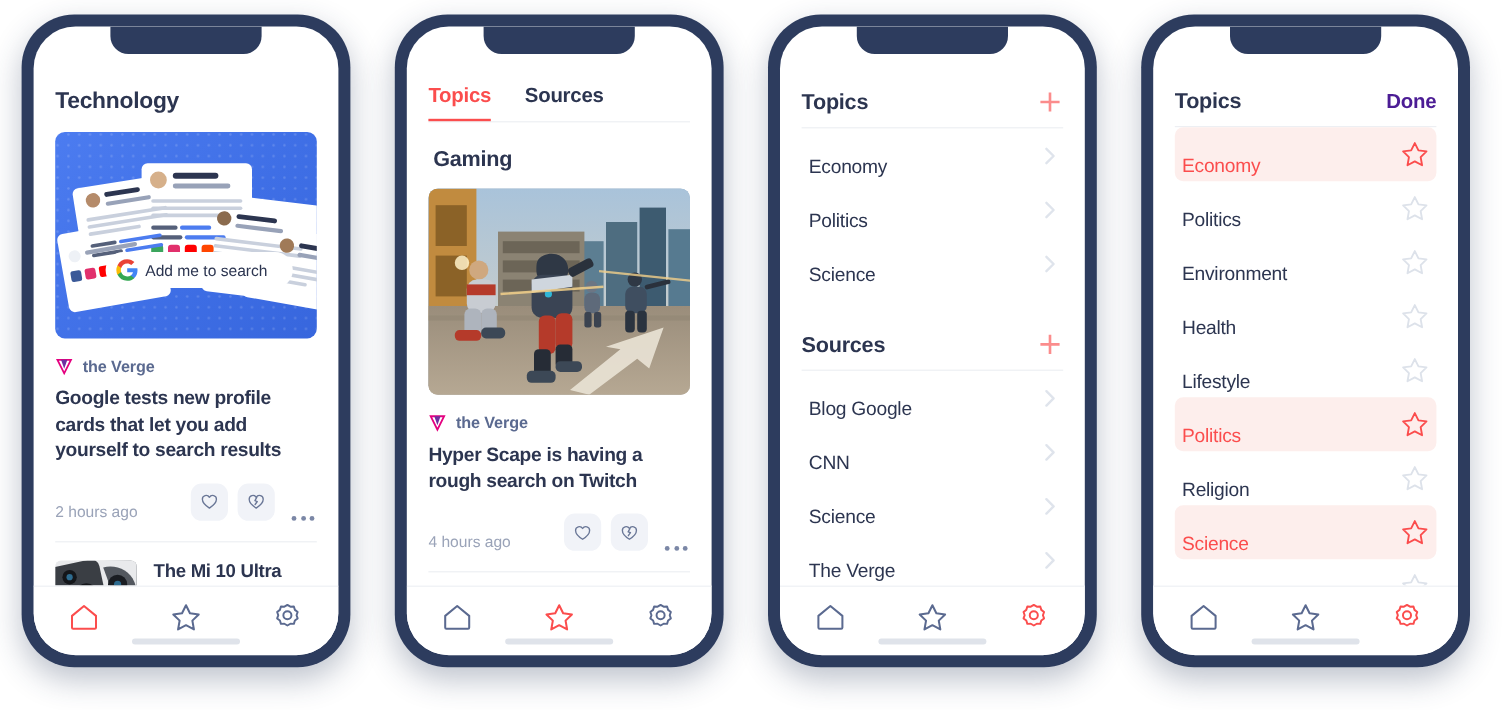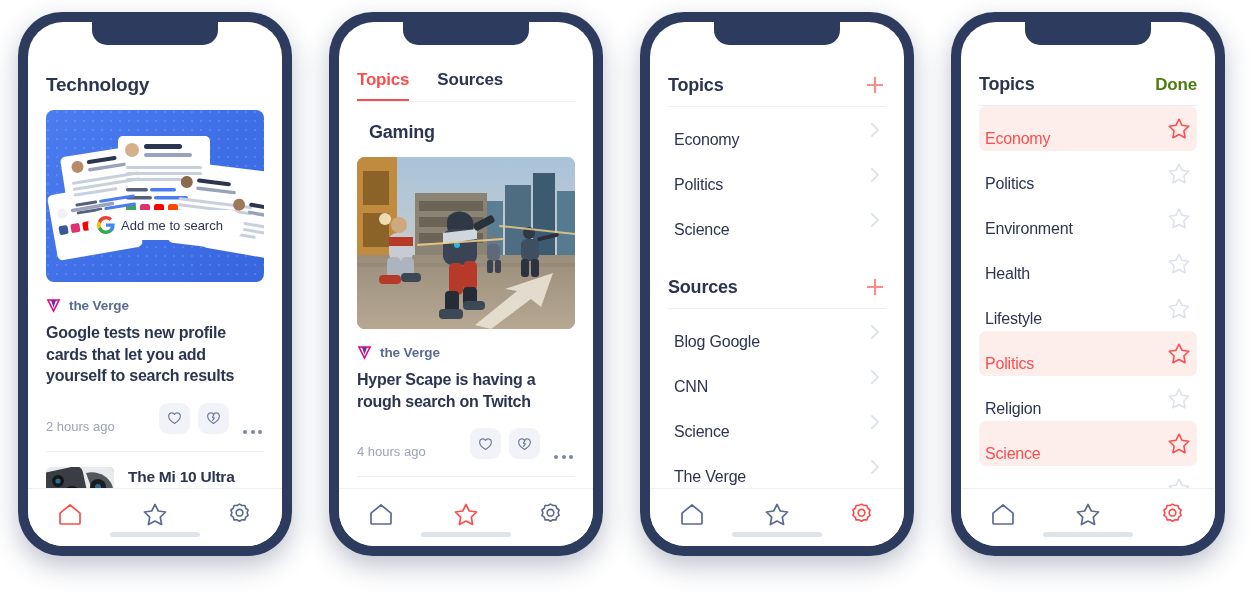--- a/index.html
+++ b/index.html
@@ -68,21 +68,21 @@
   .tabbar .tabitem{width:40px;height:32px;display:flex;align-items:center;justify-content:center;}
 
   
   .page-title{
     font-size:19px;font-weight:700;color:#2c3550;
     letter-spacing:-.2px;
     margin:0;padding-top:52px;
   }
   .section-title{
     font-size:18px;font-weight:700;color:#2c3550;letter-spacing:-.2px;
-    margin:12px;
+    margin:4px;
   }
 
   
   .tabs{
     display:flex;gap:28px;padding-top:48px;
     border-bottom:1px solid #edeff3;
     position:relative;
   }
   .tab{
     font-size:17px;font-weight:600;color:#2c3550;padding-bottom:9px;
@@ -130,21 +130,21 @@
     font-size:15.5px;font-weight:700;color:#2c3550;line-height:1.3;letter-spacing:-.25px;
   }
 
   
   .list-header{
     display:flex;align-items:center;justify-content:space-between;
     padding-top:52px;padding-bottom:10px;
   }
   .list-header.sub{padding-top:34px;}
   .hdr-title{font-size:18px;font-weight:700;color:#2c3550;letter-spacing:-.2px;}
-  .hdr-done{font-size:17px;font-weight:700;color:#4d7c0f;letter-spacing:-.2px;text-align:right;}
+  .hdr-done{font-size:17px;font-weight:700;color:#4c1d95;letter-spacing:-.2px;text-align:right;}
   .hdr-rule{height:1px;background:#edeff3;}
 
   .list-row{
     display:flex;align-items:center;justify-content:space-between;
     height:45px;padding:0 6px;box-sizing:border-box;
     border-radius:7px;
   }
   .list-row .label{font-size:16px;color:#2c3550;letter-spacing:-.2px;margin-top:20px;}
   .list-row.selected{background:#fdeeec;}
   .list-row.selected .label{color:#fb4d4d;}

